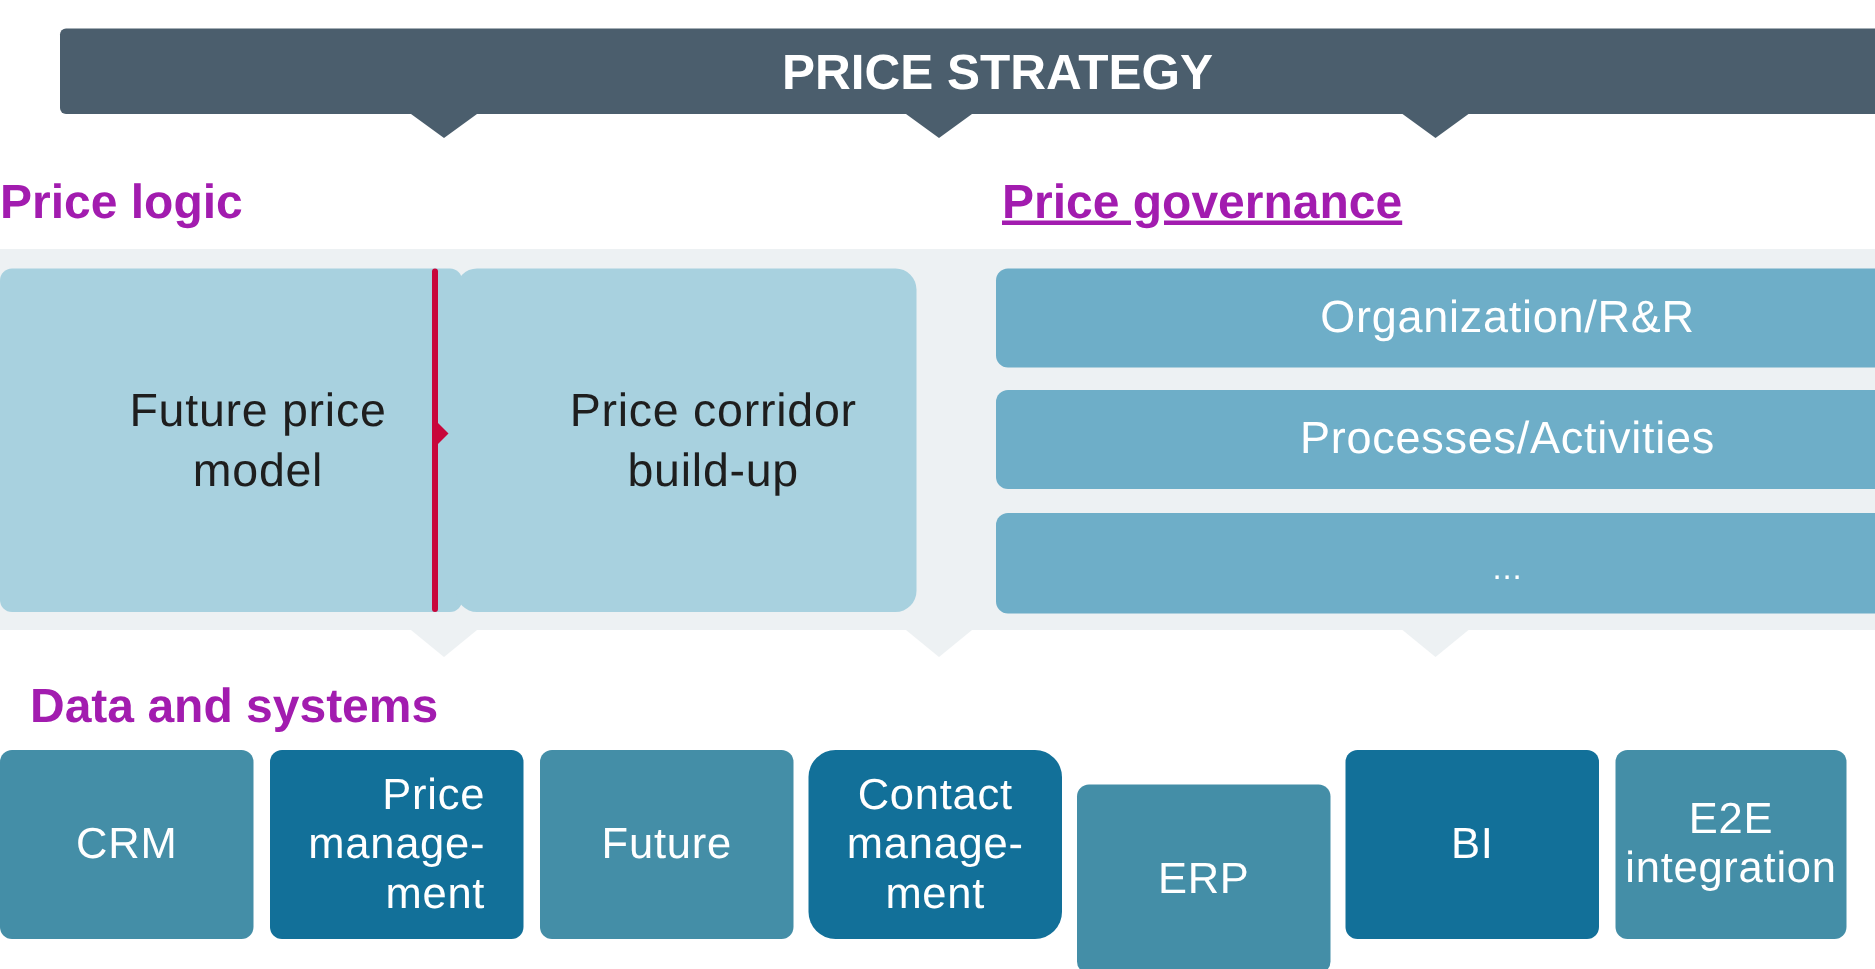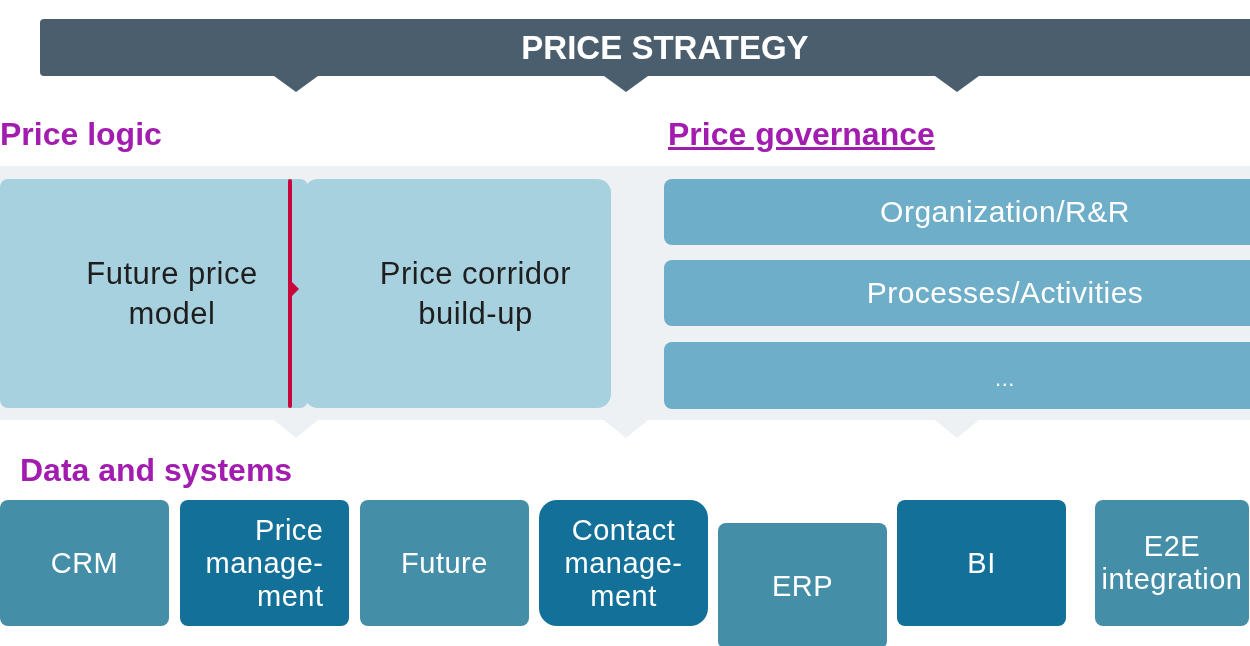--- a/index.html
+++ b/index.html
@@ -101,16 +101,16 @@
   <span class="sys-label">Contact
 manage-
 ment</span>
 </div>
 <div class="abs sys-box sys-light" style="left:718px;margin-top:23px;">
   <span class="sys-label">ERP</span>
 </div>
 <div class="abs sys-box sys-dark" style="left:897px;">
   <span class="sys-label">BI</span>
 </div>
-<div class="abs sys-box sys-light" style="left:1077px; width:154px;margin-left:18px;">
+<div class="abs sys-box sys-light" style="left:1077px; width:154px;">
   <span class="sys-label">E2E
 integration</span>
 </div>
 
 </body></html>

